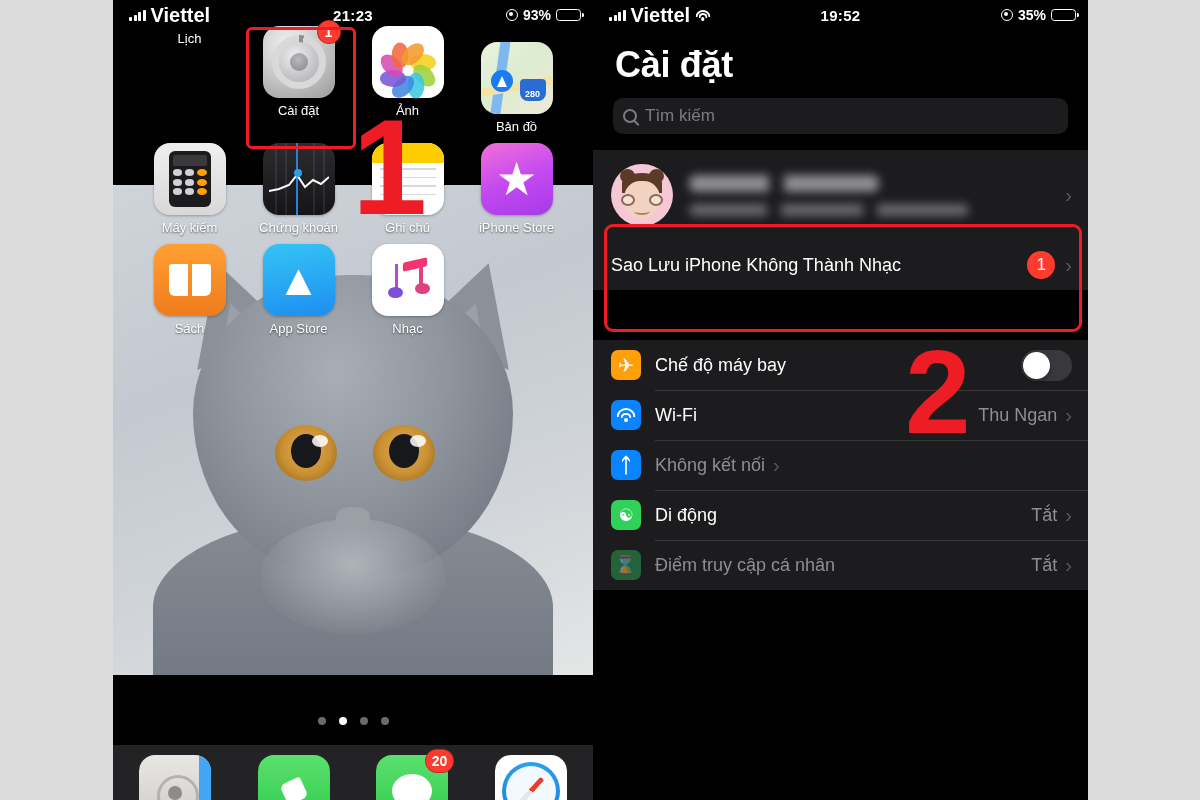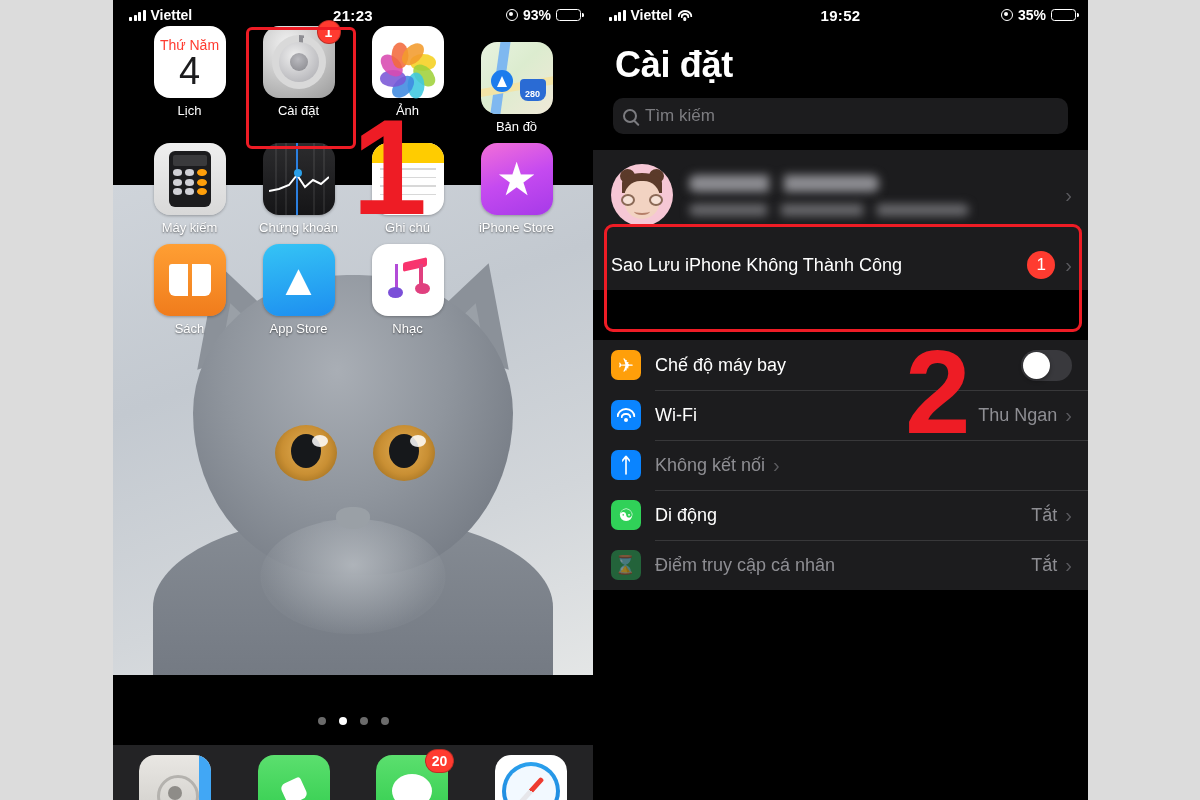--- a/index.html
+++ b/index.html
@@ -28,21 +28,21 @@
     z-index: 40;
   }
   .sb-left { position: absolute; left: 16px; display: flex; align-items: center; gap: 5px; }
   .sb-center { position: absolute; left: 0; right: 0; text-align: center; font-size: 15px; letter-spacing: .3px; }
   .sb-right { position: absolute; right: 12px; display: flex; align-items: center; gap: 5px; }
 
   .bars { display: flex; align-items: flex-end; gap: 1.5px; height: 11px; }
   .bars i { display: block; width: 3px; background: #fff; border-radius: .8px; }
   .bars i:nth-child(1){height:4px;} .bars i:nth-child(2){height:6px;}
   .bars i:nth-child(3){height:8.5px;} .bars i:nth-child(4){height:11px;}
-  .carrier { font-size: 14px; font-weight: 600; }
+  .carrier { font-size: 20px; font-weight: 600; }
 
   .wifi-ic { width: 15px; height: 11px; position: relative; }
   .wifi-ic span { position:absolute; left:50%; transform:translateX(-50%); border:2px solid #fff; border-bottom:none;
                   border-radius: 50% 50% 0 0 / 100% 100% 0 0; }
   .wifi-ic span:nth-child(1){ width:15px; height:7px; top:0; }
   .wifi-ic span:nth-child(2){ width:9px; height:4.5px; top:3.5px; }
   .wifi-ic span:nth-child(3){ width:3.5px; height:3.5px; top:7.5px; border-radius:50%; background:#fff; border:none; }
 
   .loc-ic { width: 12px; height: 12px; border: 1.6px solid #fff; border-radius: 50%; position: relative; }
   .loc-ic::after { content:""; position:absolute; width:4px; height:4px; background:#fff; border-radius:50%;
@@ -309,24 +309,20 @@
           <span class="loc-ic"></span>
           <span class="battpct">93%</span>
           <span class="batt"><span class="fill" style="width:93%"></span></span>
         </div>
       </div>
 
       <div class="icon-grid">
 
         <div class="icon-row">
           <div class="app-cell">
-            <div class="app-ic ic-calendar">
-              <span class="day">Thứ Năm</span>
-              <span class="num">4</span>
-            </div>
             <div class="app-label">Lịch</div>
           </div>
 
           <div class="app-cell">
             <div class="app-ic ic-settings">
               <div class="gear"></div>
               <span class="badge">1</span>
             </div>
             <div class="app-label">Cài đặt</div>
           </div>
@@ -511,21 +507,21 @@
             <span class="smile"></span>
           </div>
           <div class="aid-text">
             <div class="blurline n"></div>
             <div class="blurline s"></div>
           </div>
           <span class="chev"></span>
         </div>
 
         <div class="row noic">
-          <span class="rowlabel">Sao Lưu iPhone Không Thành Công</span>
+          <span class="rowlabel">Sao Lưu iPhone Không Thành Nhạc</span>
           <span class="badge-sm">1</span>
           <span class="chev"></span>
         </div>
       </div>
 
       <div class="gap"></div>
 
       <div class="group" style="margin-top:0">
 
         <div class="row">

